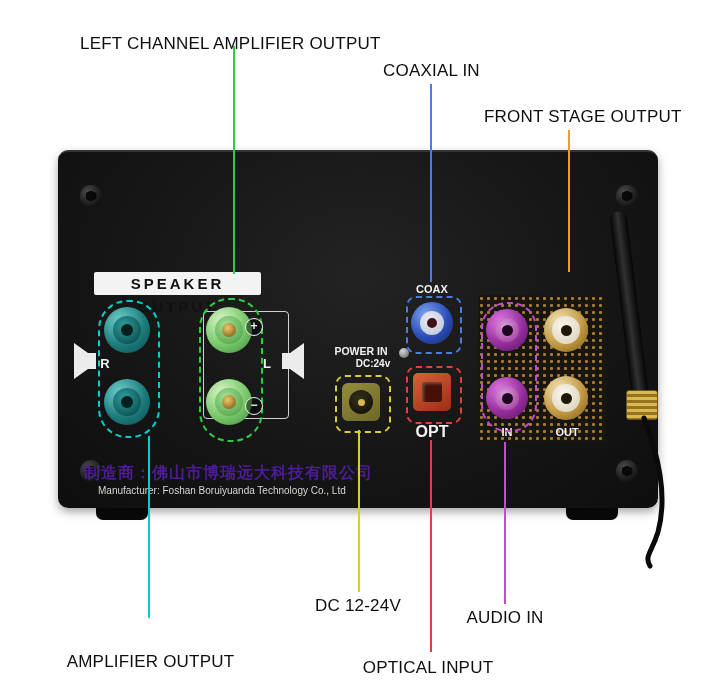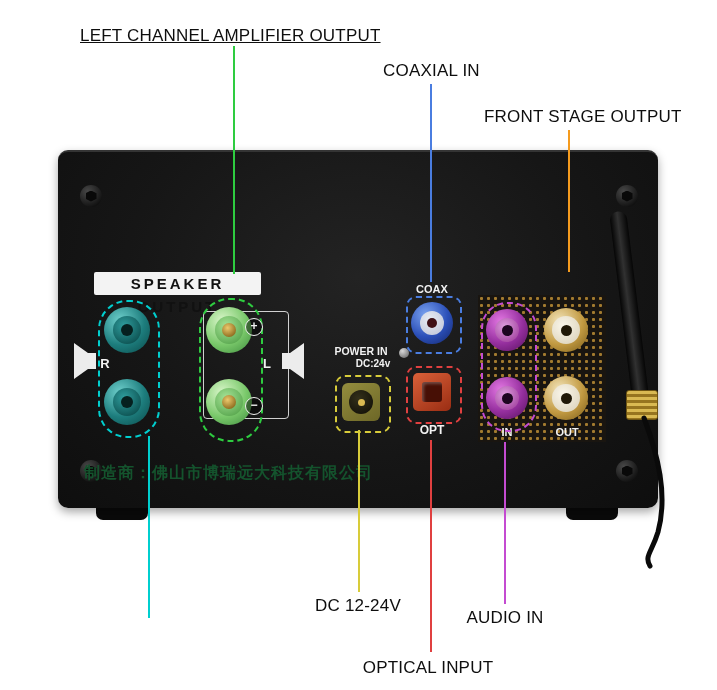--- a/index.html
+++ b/index.html
@@ -64,37 +64,37 @@
   .aux-mesh{position:absolute;left:478px;top:295px;width:128px;height:147px;z-index:6;
             background-color:#191510;
             background-image:radial-gradient(circle,#a37b2f 1.3px, rgba(0,0,0,0) 1.8px);
             background-size:7px 7px;}
 
   .bracket{position:absolute;left:203px;top:311px;width:84px;height:106px;border:1px solid rgba(255,255,255,.8);
            border-radius:4px;z-index:6;}
   .badge{position:absolute;width:16px;height:16px;border-radius:50%;border:1.5px solid #f0f0f0;color:#f0f0f0;
          font-size:12px;font-weight:bold;line-height:15px;text-align:center;background:rgba(0,0,0,.45);z-index:10;}
 
-  .mfr-cn{position:absolute;left:84px;top:463px;color:#14532d;font-weight:bold;font-size:16px;letter-spacing:1px;z-index:6;}
+  .mfr-cn{position:absolute;left:84px;top:463px;color:#4c1d95;font-weight:bold;font-size:16px;letter-spacing:1px;z-index:6;}
   .mfr-en{position:absolute;left:98px;top:485px;color:#d6d6d6;font-size:10px;z-index:6;}
 
   .antenna{position:absolute;left:633px;top:210px;width:17px;height:196px;border-radius:9px;z-index:2;
            transform:rotate(-7deg);transform-origin:50% 100%;
            background:linear-gradient(90deg,#050505,#313131 45%,#050505);}
   .ant-connector{position:absolute;left:626px;top:390px;width:30px;height:28px;border-radius:3px;z-index:3;
                  background:repeating-linear-gradient(180deg,#d9b952 0 3px,#96741f 3px 6px);border:1px solid #6e5412;}
   .overlay-svg{position:absolute;left:0;top:0;z-index:4;pointer-events:none;}
   .spk-icon{position:absolute;z-index:8;}
 </style>
 </head>
 <body>
 
 <div class="stage">
 
-  <div class="callout-label" style="left:80px;top:26px;text-decoration:underline;">LEFT CHANNEL AMPLIFIER OUTPUT</div>
+  <div class="callout-label" style="left:80px;top:34px;">LEFT CHANNEL AMPLIFIER OUTPUT</div>
   <div class="callout-label" style="left:383px;top:61px;">COAXIAL IN</div>
   <div class="callout-label" style="left:484px;top:107px;">FRONT STAGE OUTPUT</div>
 
   <div class="foot" style="left:96px;top:504px;"></div>
   <div class="foot" style="left:566px;top:504px;"></div>
 
   <div class="device"></div>
 
   <div class="screw" style="left:80px;top:185px;">
       <div class="screw-hex"></div>
@@ -164,21 +164,21 @@
       <div class="mid">
         <div class="hole"></div>
       </div>
     </div>
   <div class="small-screw" style="left:399px;top:348px;"></div>
 
   <div class="dash" style="left:406px;top:366px;width:52px;height:54px;border-radius:10px;border-color:#e04040;"></div>
   <div class="opt-port" style="left:413px;top:373px;">
       <div class="opt-inner"></div>
     </div>
-  <div class="white-txt" style="left:406px;top:423px;width:52px;font-size:12px;">OPT</div>
+  <div class="white-txt" style="left:406px;top:423px;width:52px;font-size:16px;">OPT</div>
 
   <div class="aux-mesh"></div>
   <div class="dash" style="left:481px;top:302px;width:52px;height:126px;border-radius:26px;border-color:#c44bd1;"></div>
   <div class="post purple" style="left:486px;top:309px;">
       <div class="mid">
         <div class="hole"></div>
       </div>
     </div>
   <div class="post purple" style="left:486px;top:377px;">
       <div class="mid">
@@ -192,32 +192,34 @@
     </div>
   <div class="post gold" style="left:544px;top:376px;">
       <div class="mid">
         <div class="hole"></div>
       </div>
     </div>
   <div class="white-txt" style="left:481px;top:426px;width:52px;font-size:11px;">IN</div>
   <div class="white-txt" style="left:541px;top:426px;width:52px;font-size:11px;">OUT</div>
 
   <div class="mfr-cn">制造商：佛山市博瑞远大科技有限公司</div>
+  <div class="mfr-en">Manufacturer: Foshan Boruiyuanda Technology Co., Ltd</div>
 
   <div class="antenna"></div>
   <div class="ant-connector"></div>
   <svg class="overlay-svg" width="717" height="690" viewBox="0 0 717 690">
     <path d="M644 418 C 658 455, 668 495, 658 532 C 652 552, 644 556, 650 566" stroke="#0a0a0a" stroke-width="5" fill="none" stroke-linecap="round"></path>
   </svg>
 
   <div class="line" style="left:233px;top:46px;height:228px;background:#2ecc40;"></div>
   <div class="line" style="left:430px;top:84px;height:198px;background:#4a7de0;"></div>
   <div class="line" style="left:568px;top:130px;height:142px;background:#f59b1e;"></div>
   <div class="line" style="left:148px;top:436px;height:182px;background:#00cfcf;"></div>
   <div class="line" style="left:358px;top:430px;height:162px;background:#d8cc3a;"></div>
   <div class="line" style="left:430px;top:440px;height:212px;background:#e04040;"></div>
   <div class="line" style="left:504px;top:442px;height:162px;background:#c44bd1;"></div>
 
+  <div class="callout-label centered" style="left:48px;top:652px;width:205px;">AMPLIFIER OUTPUT</div>
   <div class="callout-label centered" style="left:298px;top:596px;width:120px;">DC 12-24V</div>
   <div class="callout-label centered" style="left:348px;top:658px;width:160px;">OPTICAL INPUT</div>
   <div class="callout-label centered" style="left:445px;top:608px;width:120px;">AUDIO IN</div>
 
 </div>
 
 </body></html>

